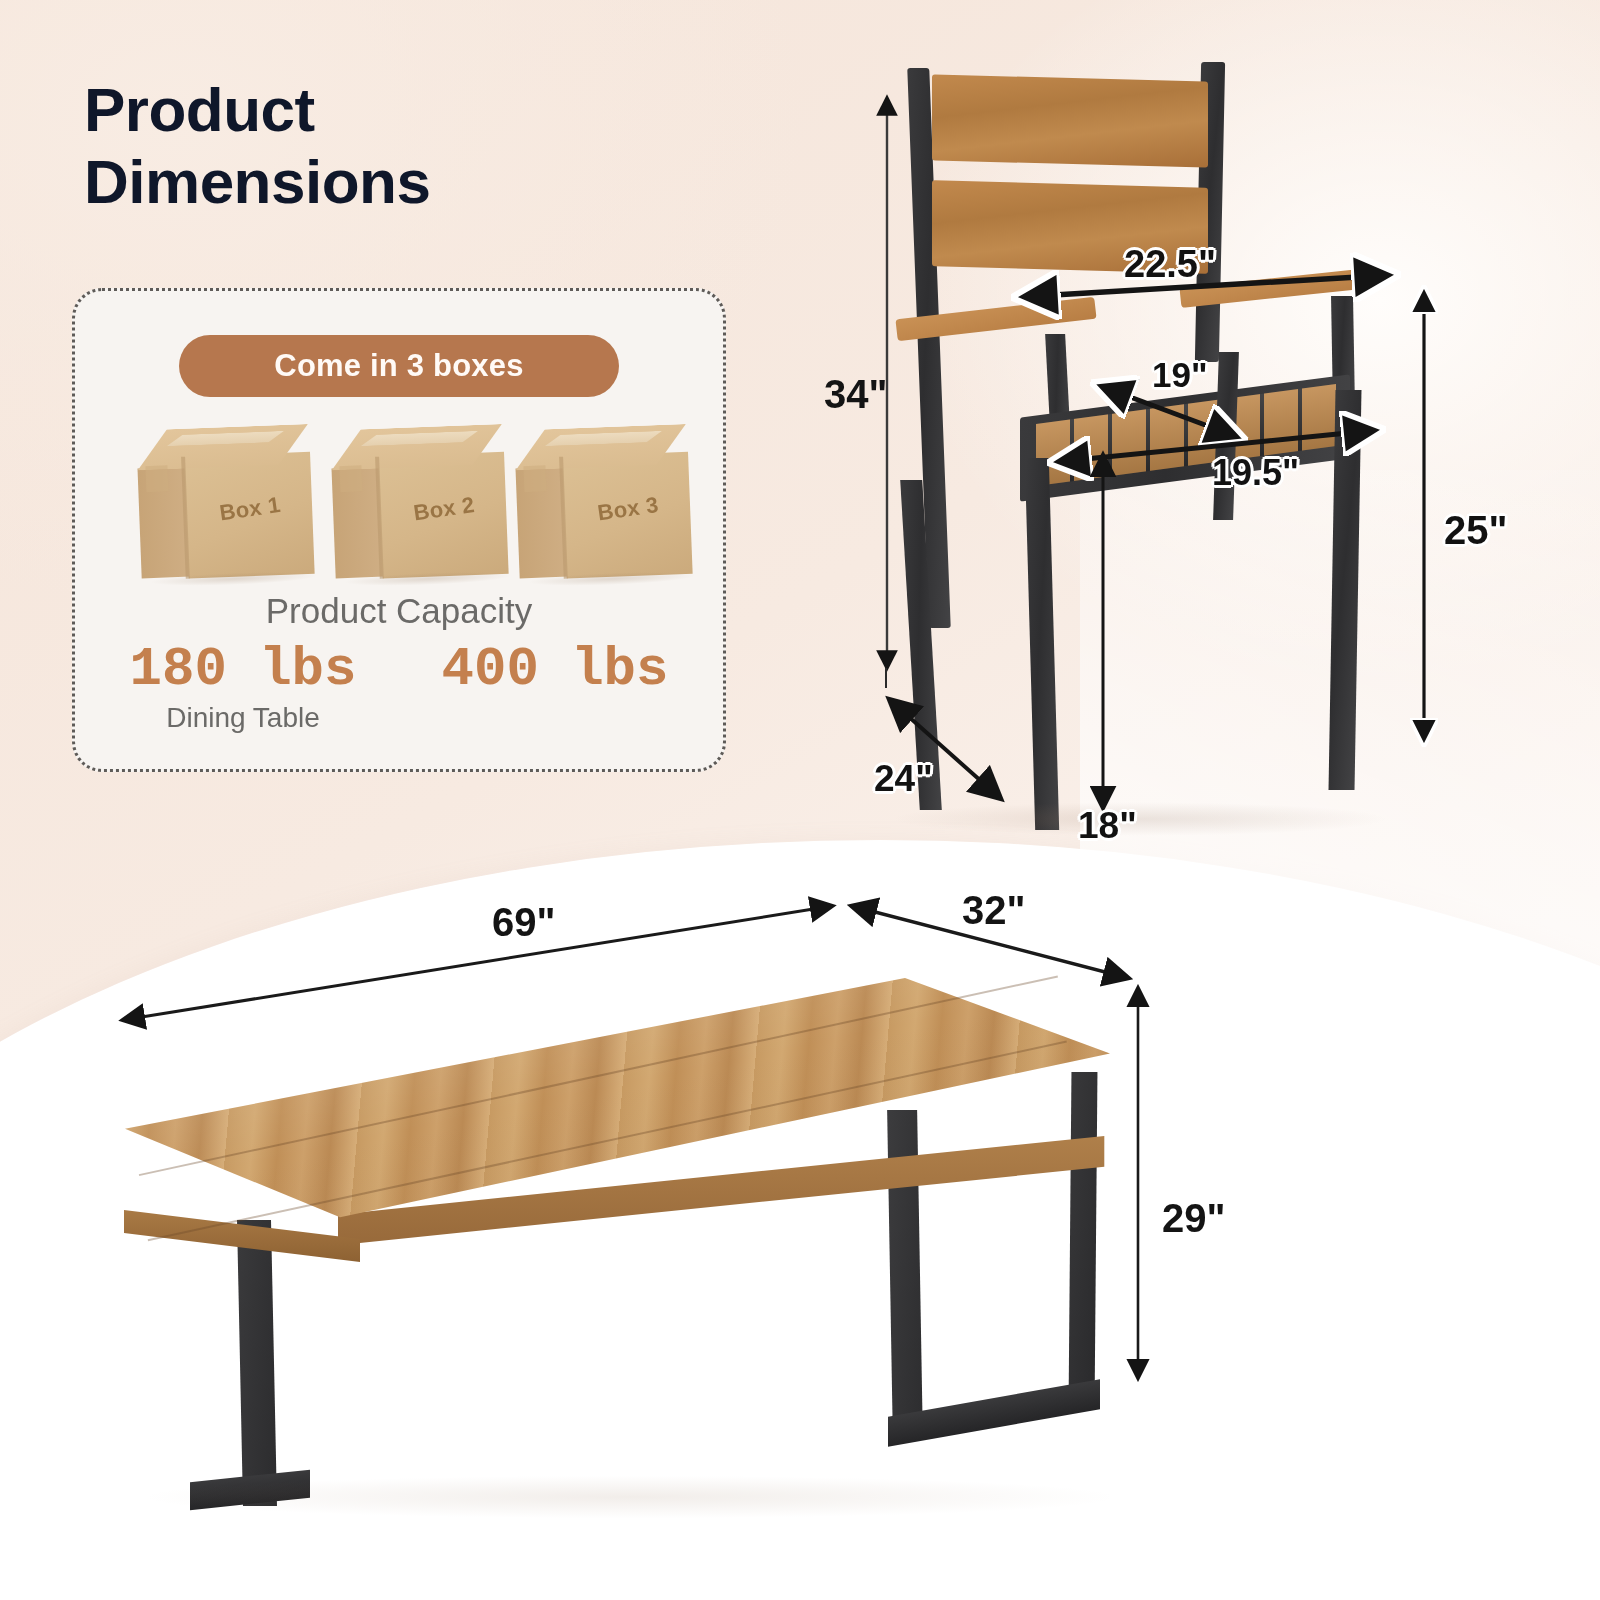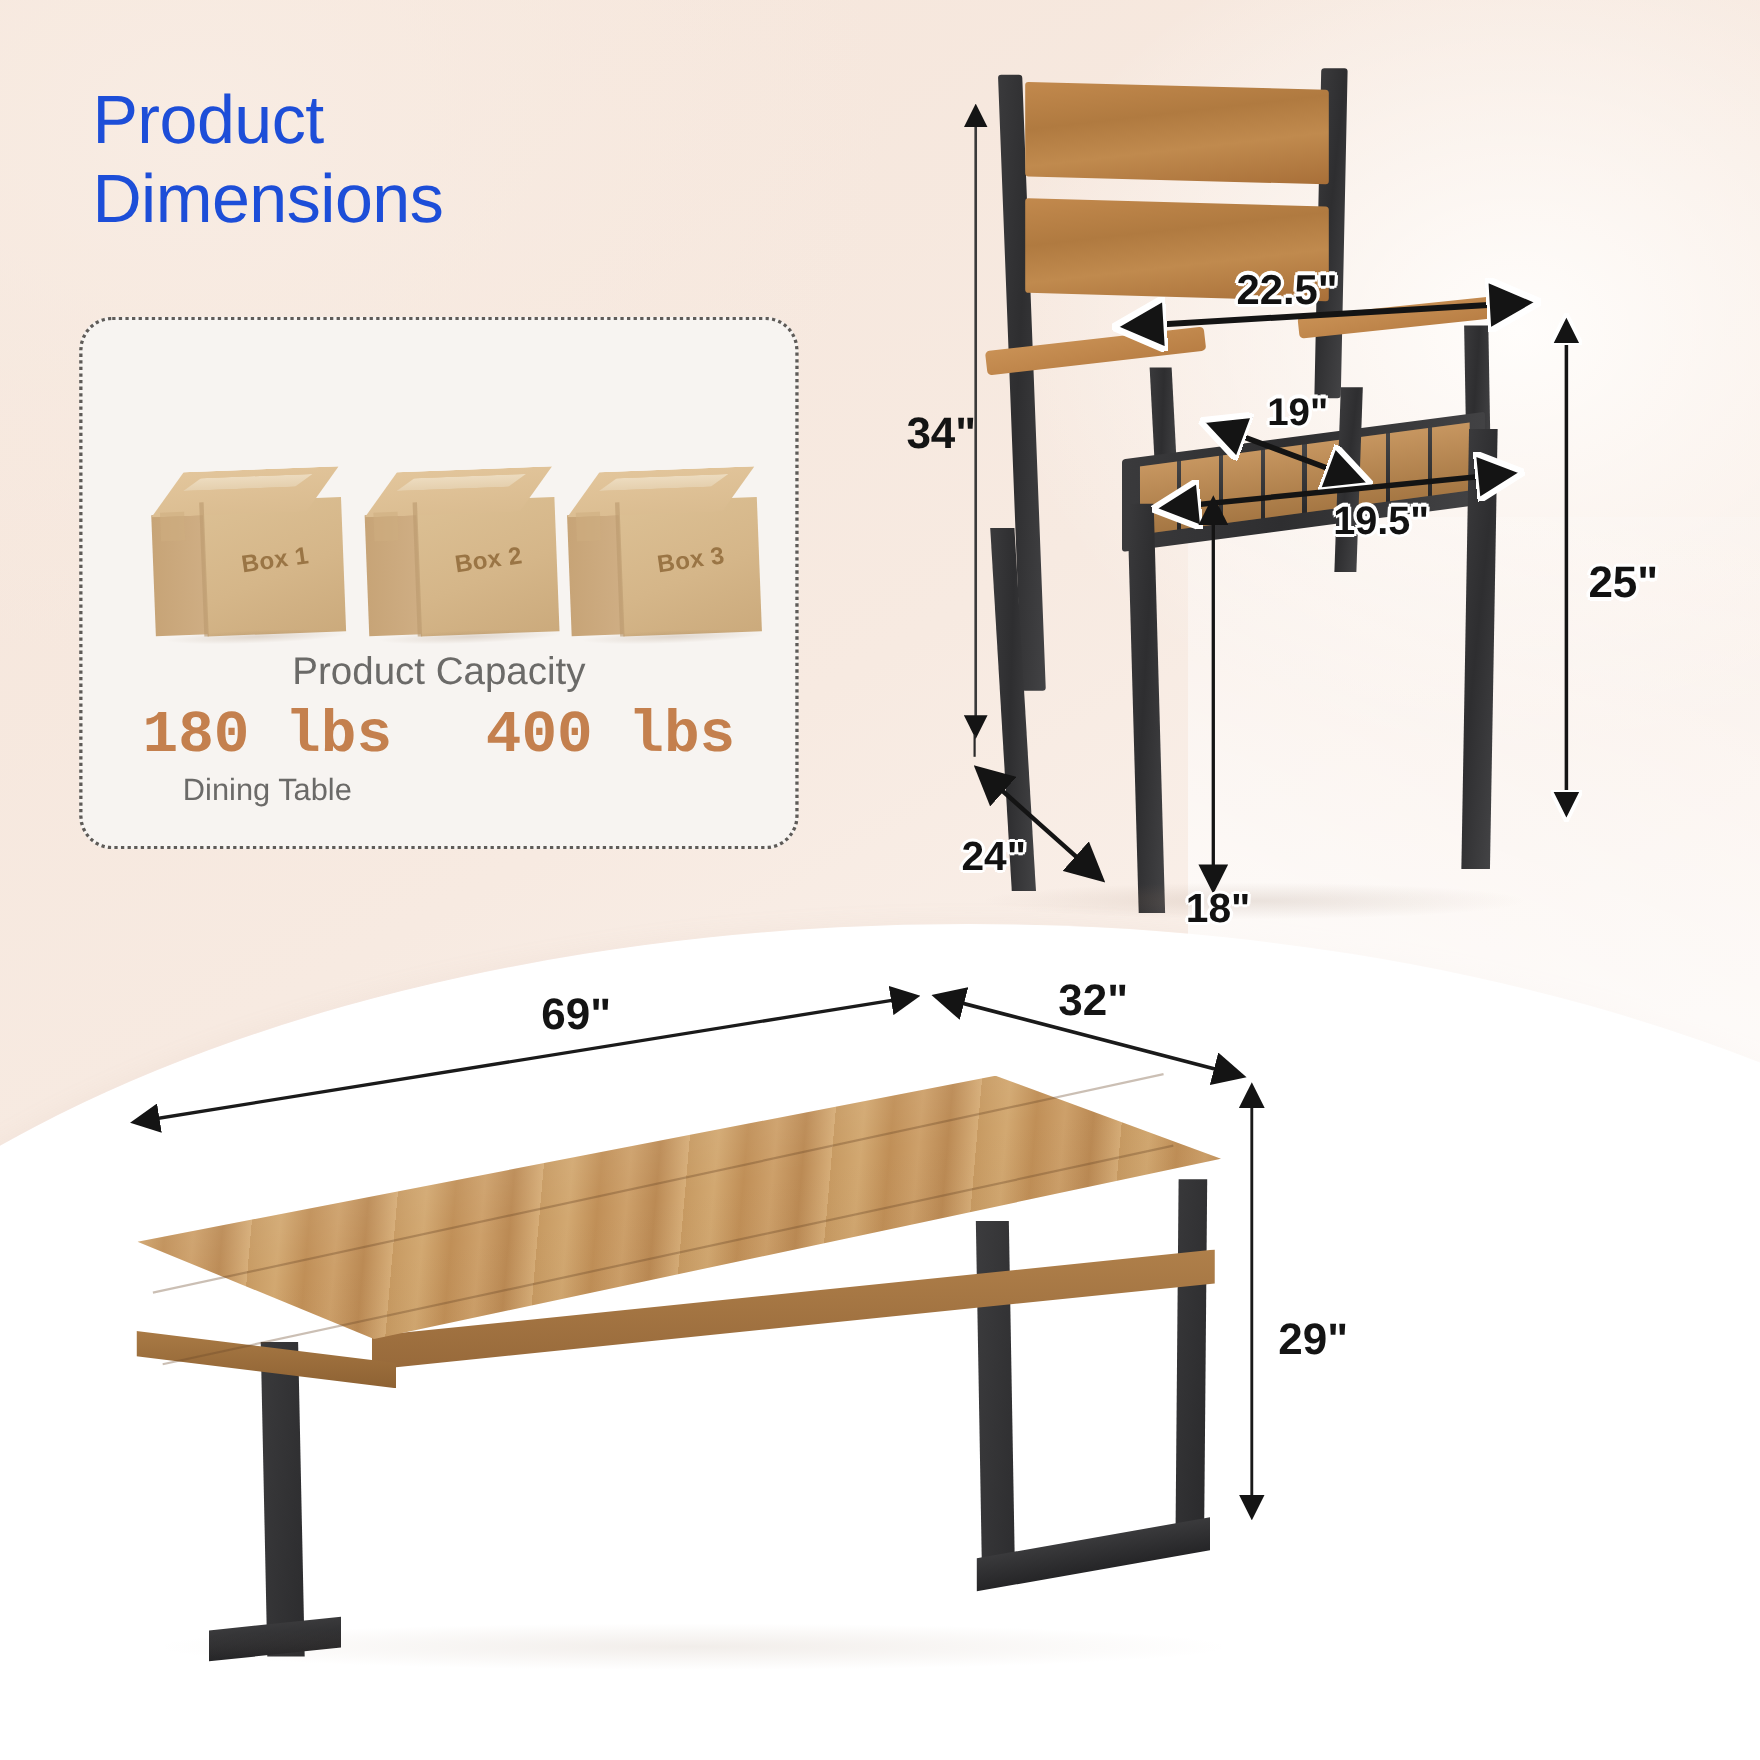--- a/index.html
+++ b/index.html
@@ -18,21 +18,21 @@
   }
   
   #floor-ellipse{position:absolute;left:-320px;top:840px;width:2400px;height:1500px;
     background:#ffffff;border-radius:50% 50% 0 0 / 42% 42% 0 0;
     box-shadow:0 -2px 22px rgba(190,160,140,.07);}
   #floor-right{position:absolute;left:1080px;top:470px;width:760px;height:1200px;
     background:linear-gradient(200deg,rgba(255,255,255,0) 0%,rgba(255,255,255,.85) 55%,#fff 100%);}
 
   
   #title{position:absolute;left:84px;top:74px;width:640px;
-    font-size:62px;line-height:1.16;font-weight:400;color:#1d4ed8;letter-spacing:-.5px;}
+    font-size:62px;line-height:1.16;font-weight:700;color:#0f172a;letter-spacing:-.5px;}
   #title .l{display:block;}
 
   
   #info-card{position:absolute;left:72px;top:288px;width:648px;height:478px;
     background:#f7f4f1;border:3px dotted #5e5b58;border-radius:30px;}
   #badge{position:absolute;left:104px;top:44px;width:440px;height:62px;
     background:#b6774e;border-radius:34px;display:flex;align-items:center;justify-content:center;
     font-size:31px;font-weight:700;color:#fffaf6;letter-spacing:.2px;}
 
   
@@ -148,20 +148,23 @@
 <div id="floor-ellipse"></div>
 <div id="floor-right"></div>
 
 <div id="title">
   <span class="l">Product</span>
   <span class="l">Dimensions</span>
 </div>
 
 <div id="info-card">
 
+  <div id="badge">
+    <span>Come in 3 boxes</span>
+  </div>
 
   <div class="box-wrap" id="box1">
     <div class="bx-left"></div>
     <div class="bx-front"></div>
     <div class="bx-top"></div>
     <div class="bx-tape"></div>
     <div class="bx-flapl"></div>
     <div class="bx-seam"></div>
     <div class="bx-label">Box 1</div>
     <div class="bx-shadow"></div>

